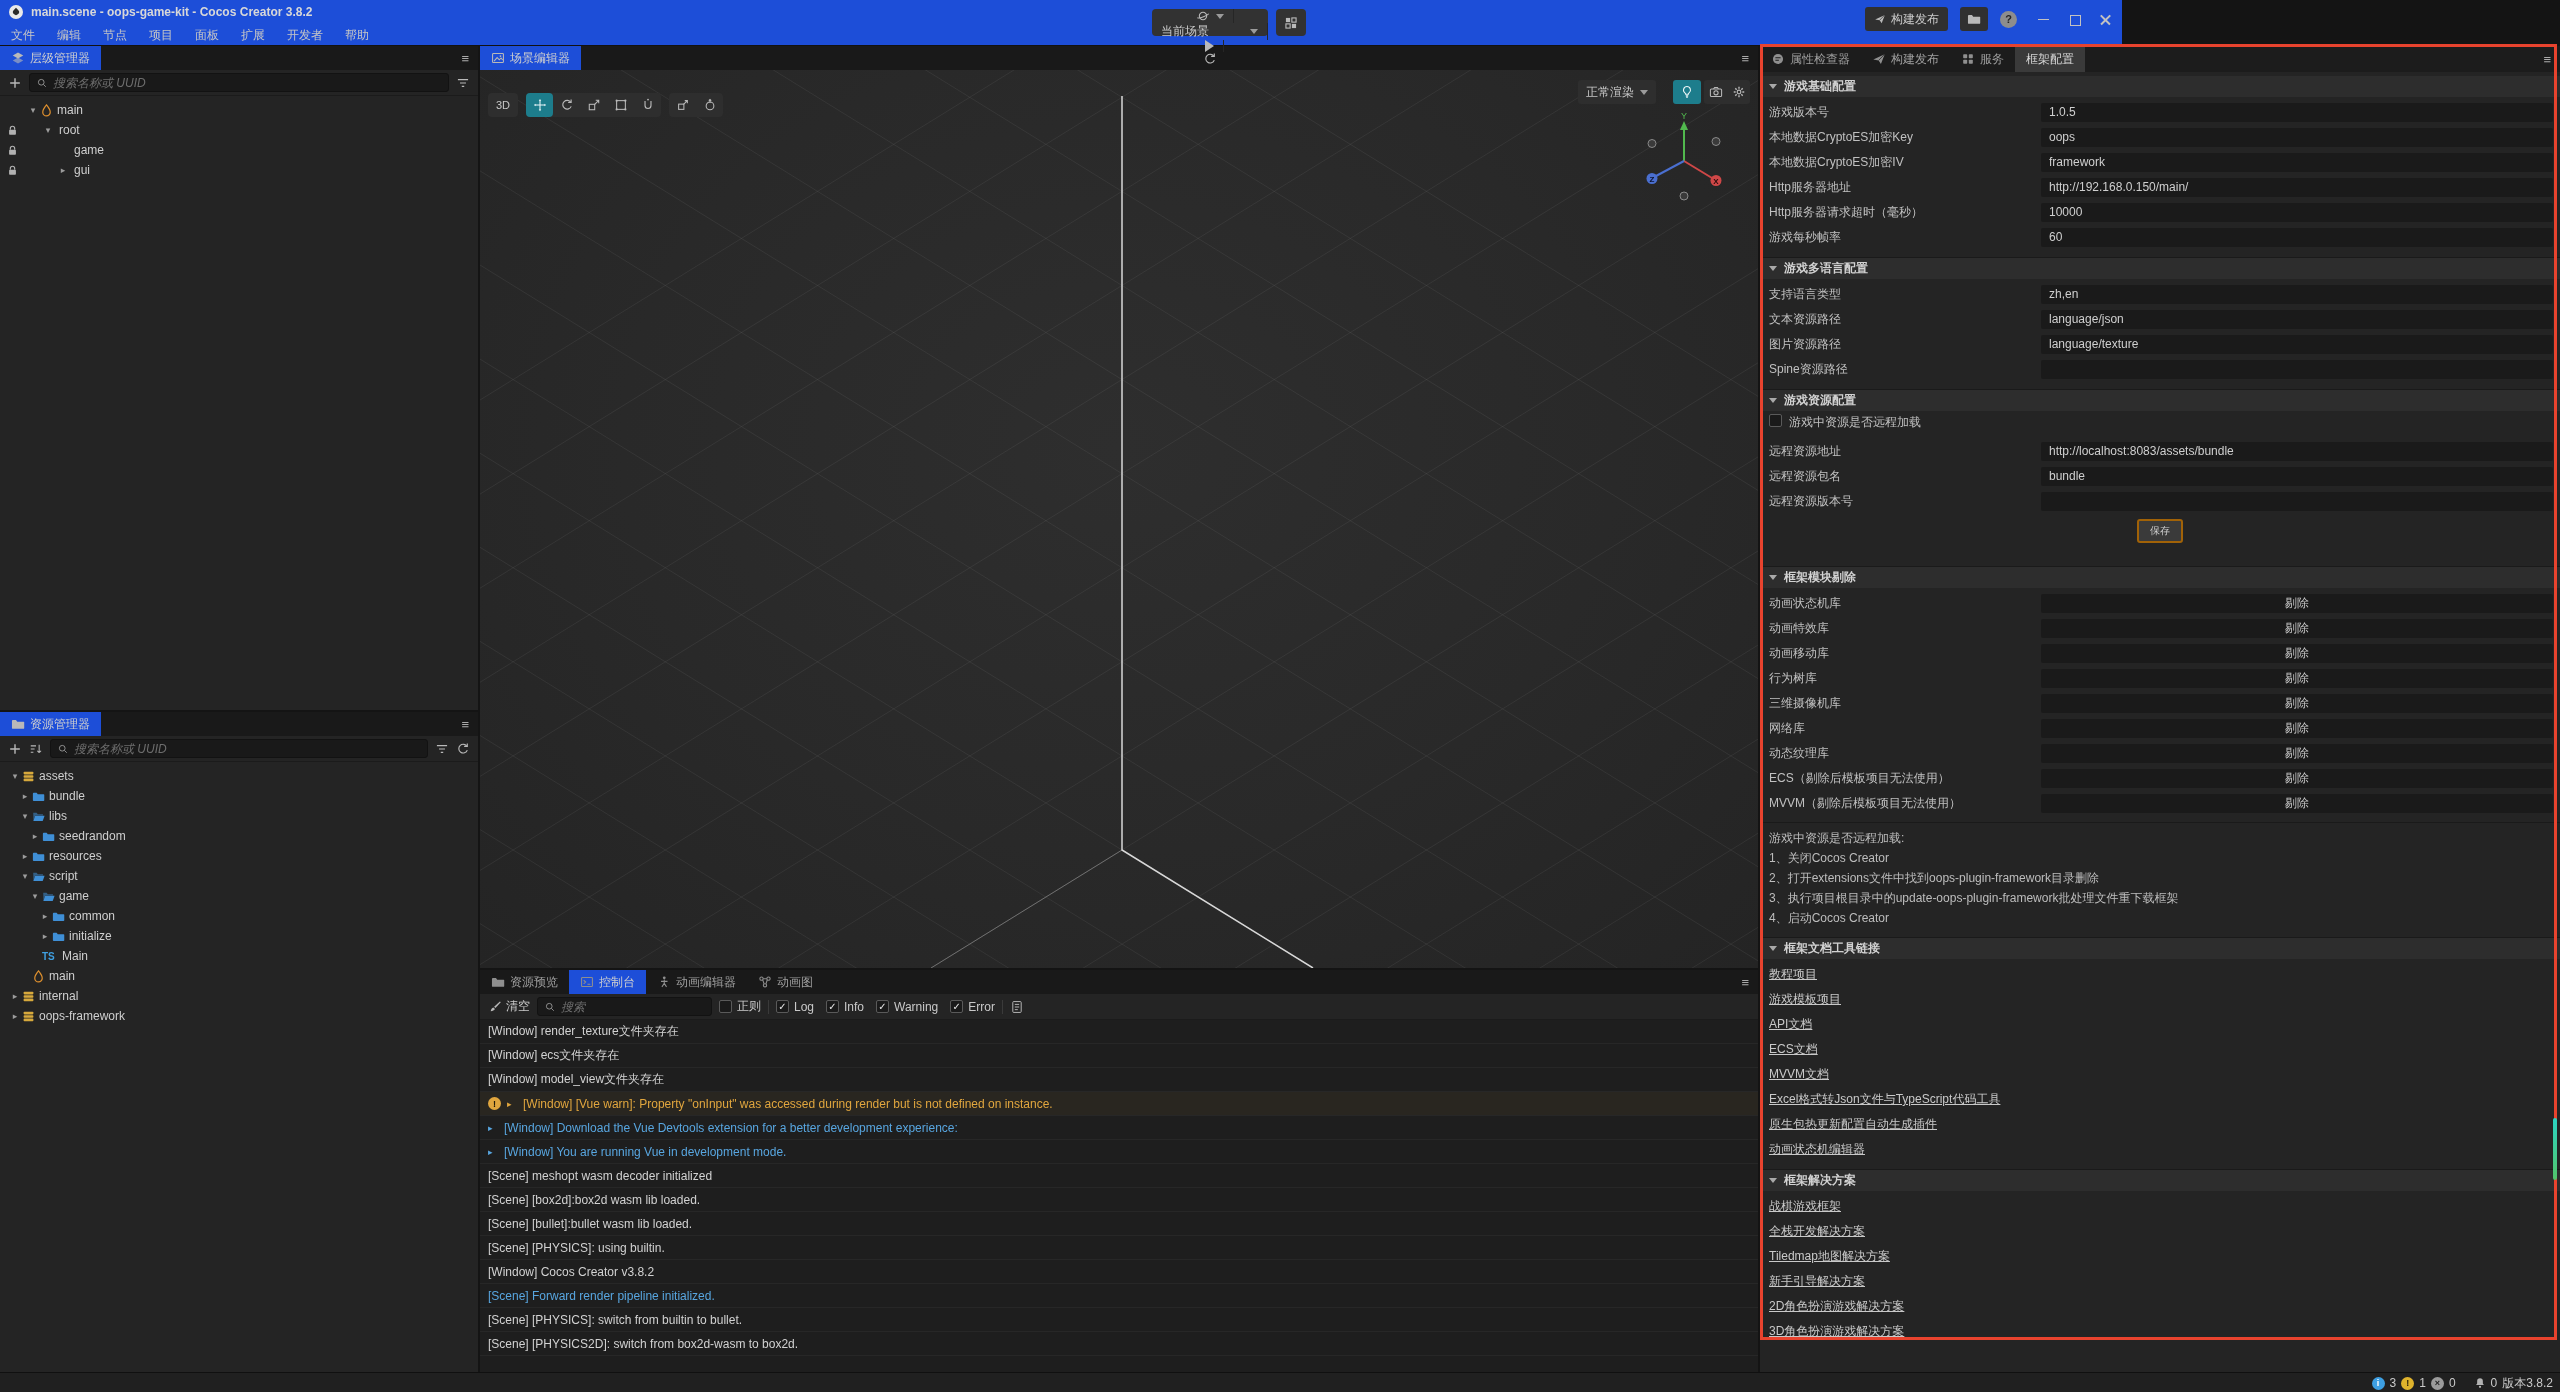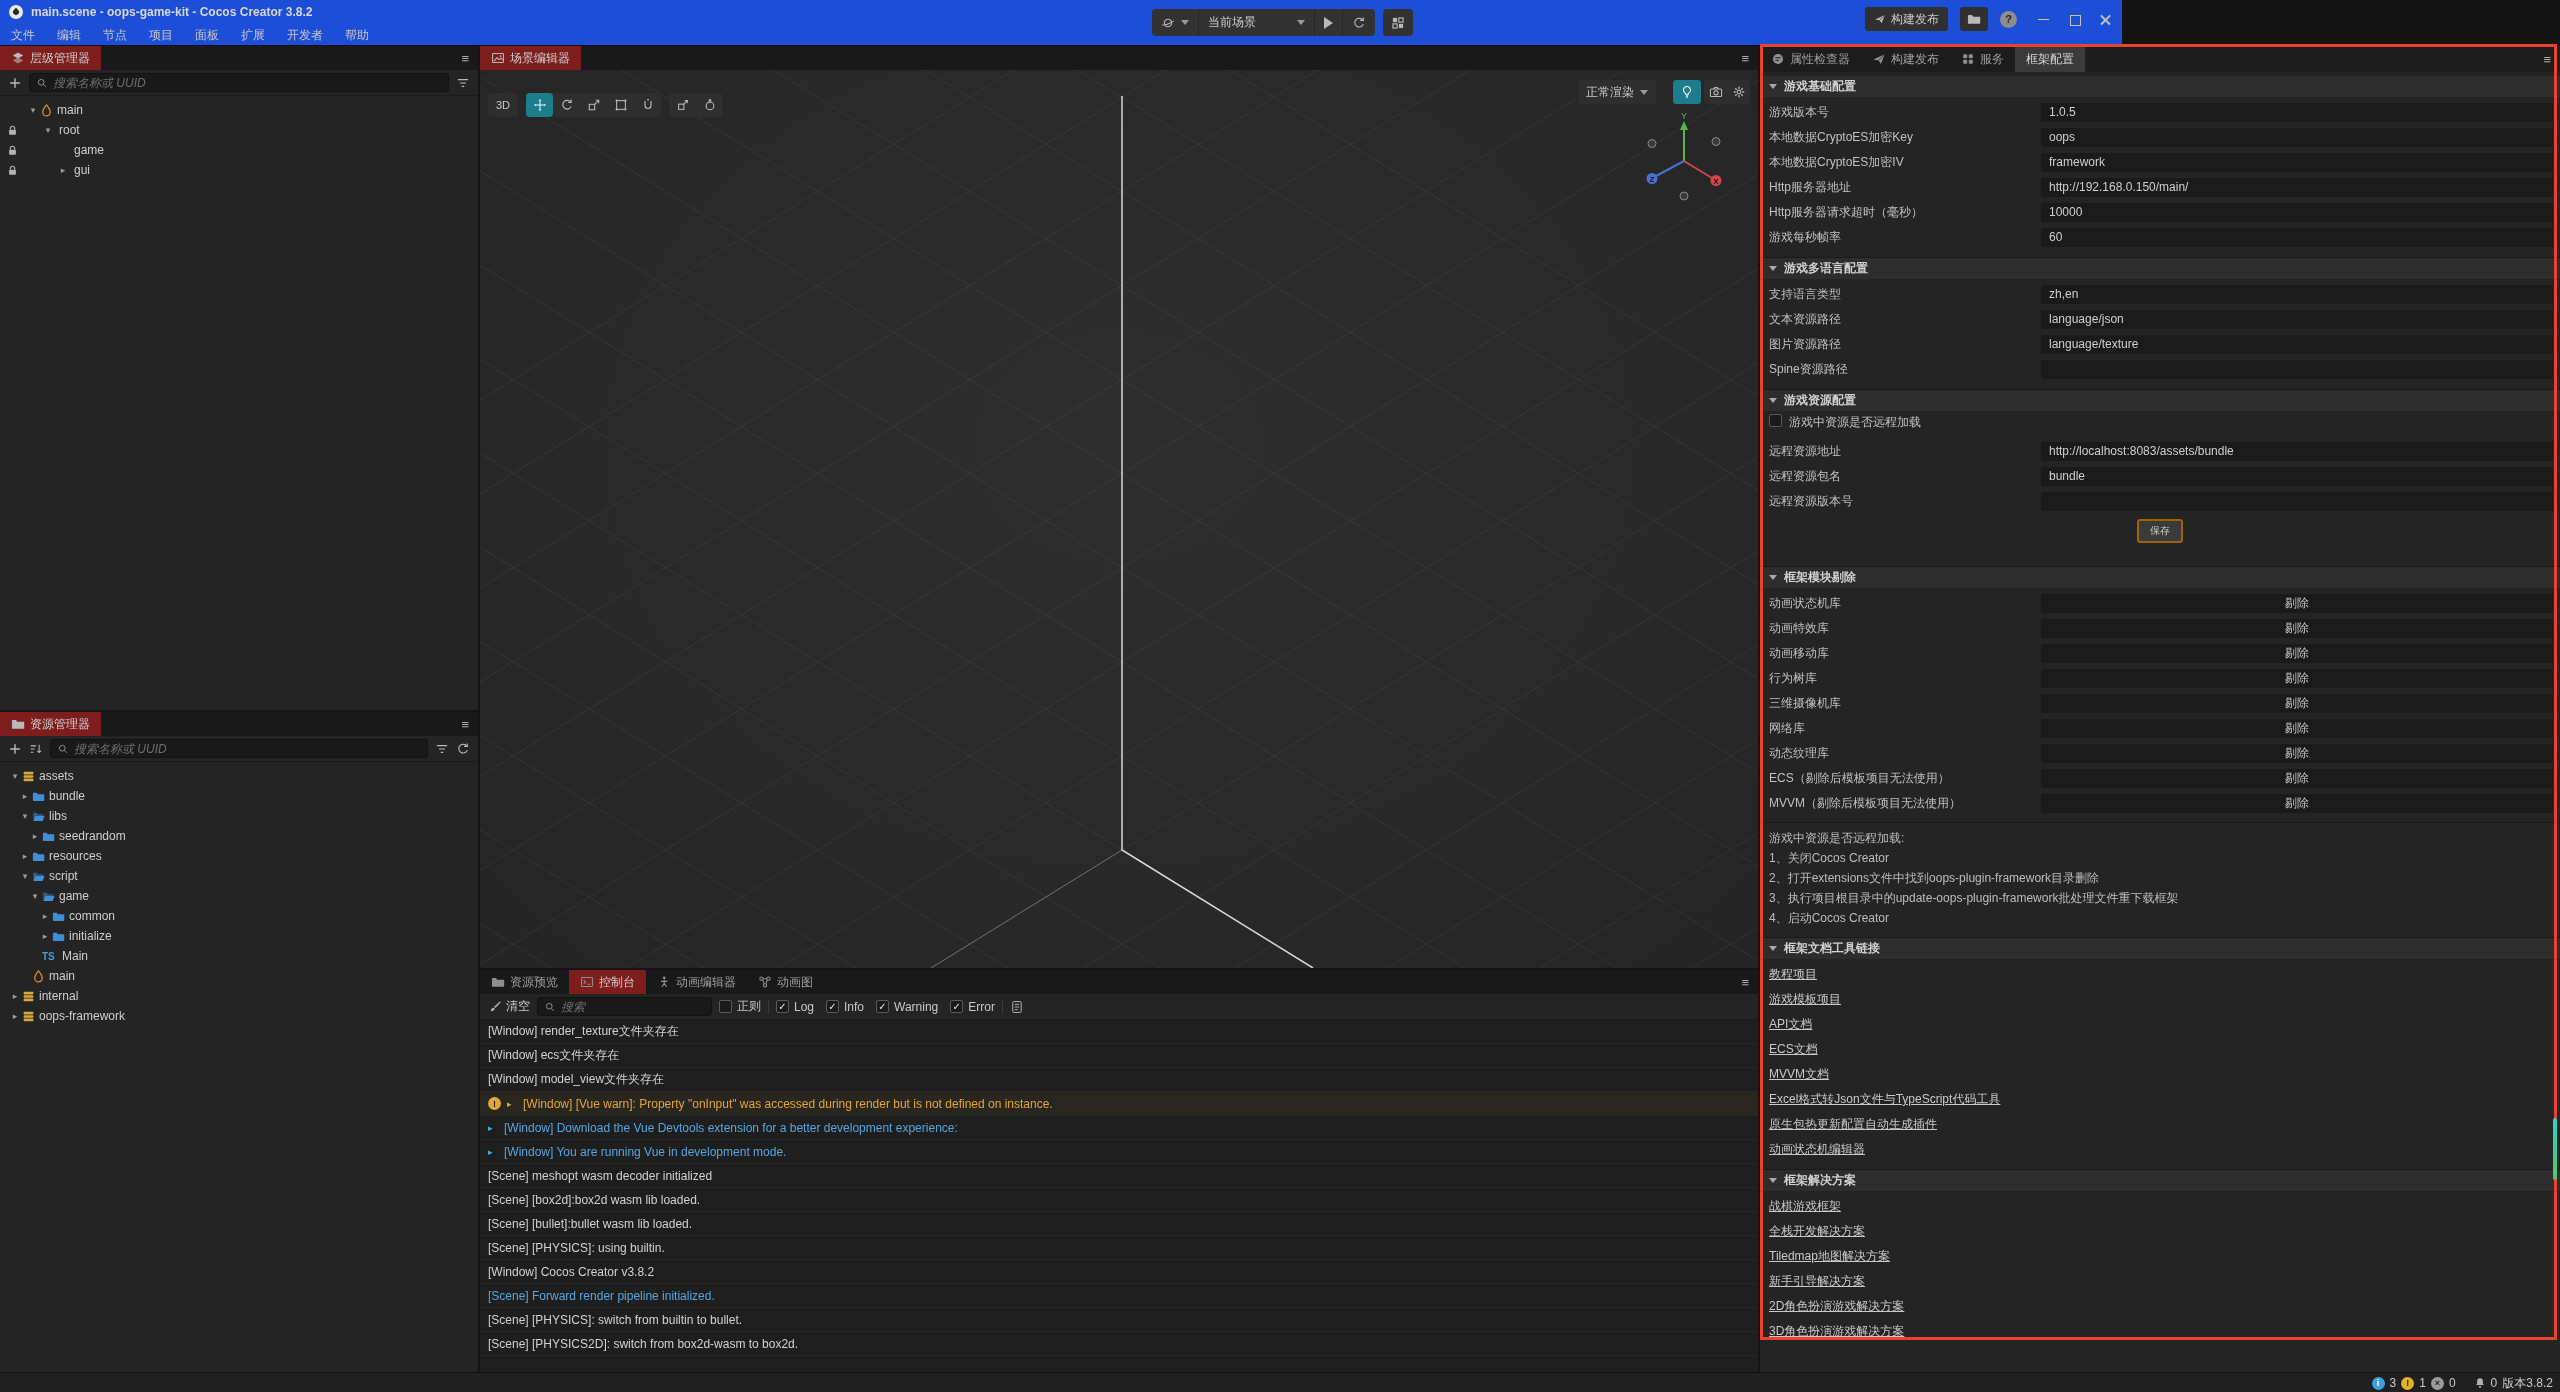--- a/index.html
+++ b/index.html
@@ -9,42 +9,42 @@
 
   
   #header { position:absolute; left:0; top:0; width:2122px; height:46px; background:#1d4ed8; border-bottom:1px solid #121212; z-index:20; }
   .title-row { height:24px; display:flex; align-items:center; padding-left:9px; gap:8px; }
   .app-logo { width:14px; height:14px; border-radius:50%; background:#e9e9e9; display:flex; align-items:center; justify-content:center; }
   .app-logo .drop { width:6px; height:6px; background:#2a2a2a; border-radius:0 50% 50% 50%; transform:rotate(45deg); }
   .win-title { color:#d8d8d8; font-weight:bold; }
   .menu-row { height:22px; display:flex; align-items:center; }
   .menu-item { padding:0 11px; color:#c6c6c6; }
   .center-controls { position:absolute; left:1152px; top:9px; display:flex; align-items:center; }
-  .cc-group { display:flex; align-items:center; height:27px; background:#323232; border-radius:4px; }
+  .cc-group { display:flex; align-items:center; height:27px; background:#323232; border-radius:4px;flex-direction:column; }
   .cc-seg { display:flex; align-items:center; gap:6px; padding:0 9px; height:100%; border-right:1px solid #262626; }
   .cc-seg:last-child { border-right:none; }
   .caret { width:0; height:0; border-left:4px solid transparent; border-right:4px solid transparent; border-top:5px solid #9b9b9b; }
   .play-tri { width:0; height:0; border-top:6px solid transparent; border-bottom:6px solid transparent; border-left:9px solid #b9b9b9; }
   .qr-btn { width:30px; justify-content:center; display:flex; align-items:center; height:27px; background:#323232; border-radius:4px; margin-left:8px; }
   .top-right { position:absolute; right:10px; top:7px; display:flex; align-items:center; gap:12px; }
   .build-btn { display:flex; align-items:center; gap:5px; height:24px; padding:0 9px; background:#303030; border-radius:3px; color:#c9c9c9; }
   .sq-btn { width:28px; height:24px; background:#303030; border-radius:3px; display:flex; align-items:center; justify-content:center; }
   .help-btn { width:17px; height:17px; border-radius:50%; background:#8d8d8d; color:#242424; font-weight:bold; font-size:11px; display:flex; align-items:center; justify-content:center; }
   .win-btns { display:flex; align-items:center; gap:18px; margin-left:8px; }
   .wb { position:relative; width:13px; height:13px; display:inline-block; }
   .wb-min::before { content:""; position:absolute; left:1px; top:6px; width:11px; height:1.6px; background:#c2c2c2; }
   .wb-max::before { content:""; position:absolute; left:2px; top:2px; width:9px; height:9px; border:1.6px solid #c2c2c2; }
   .wb-close::before,.wb-close::after { content:""; position:absolute; left:0; top:6px; width:13px; height:1.6px; background:#c2c2c2; }
   .wb-close::before { transform:rotate(45deg);} .wb-close::after { transform:rotate(-45deg);}
 
   
   .panel { position:absolute; background:#242424; }
   .tabbar { height:24px; background:#191919; display:flex; align-items:stretch; }
   .tab { display:flex; align-items:center; gap:5px; padding:0 11px; color:#9f9f9f; white-space:nowrap; }
-  .tab.active { background:#7f1d1d; color:#cfcfcf; }
+  .tab.active { background:#1d4ed8; color:#cfcfcf; }
   .tab-menu { margin-left:auto; align-self:center; padding-right:9px; color:#aaaaaa; font-size:13px; }
   .toolbar { height:26px; display:flex; align-items:center; gap:7px; padding:0 8px; background:#242424; border-bottom:1px solid #1b1b1b; }
   .searchbox { flex:1; height:19px; background:#191919; border:1px solid #121212; border-radius:3px; display:flex; align-items:center; gap:5px; padding:0 6px; }
   .searchbox input { flex:1; background:transparent; border:none; outline:none; color:#bbbbbb; font-size:12px; font-style:italic; font-family:inherit; }
   .searchbox input::placeholder { color:#6d6d6d; font-style:italic; }
 
   
   .svgi { width:14px; height:14px; color:#b9b9b9; flex:none; }
   .svgi.small { width:12px; height:12px; }
   .c-blue { color:#3f8fd6; } .c-yellow { color:#d7a93c; } .c-orange { color:#dd8f2e; }

